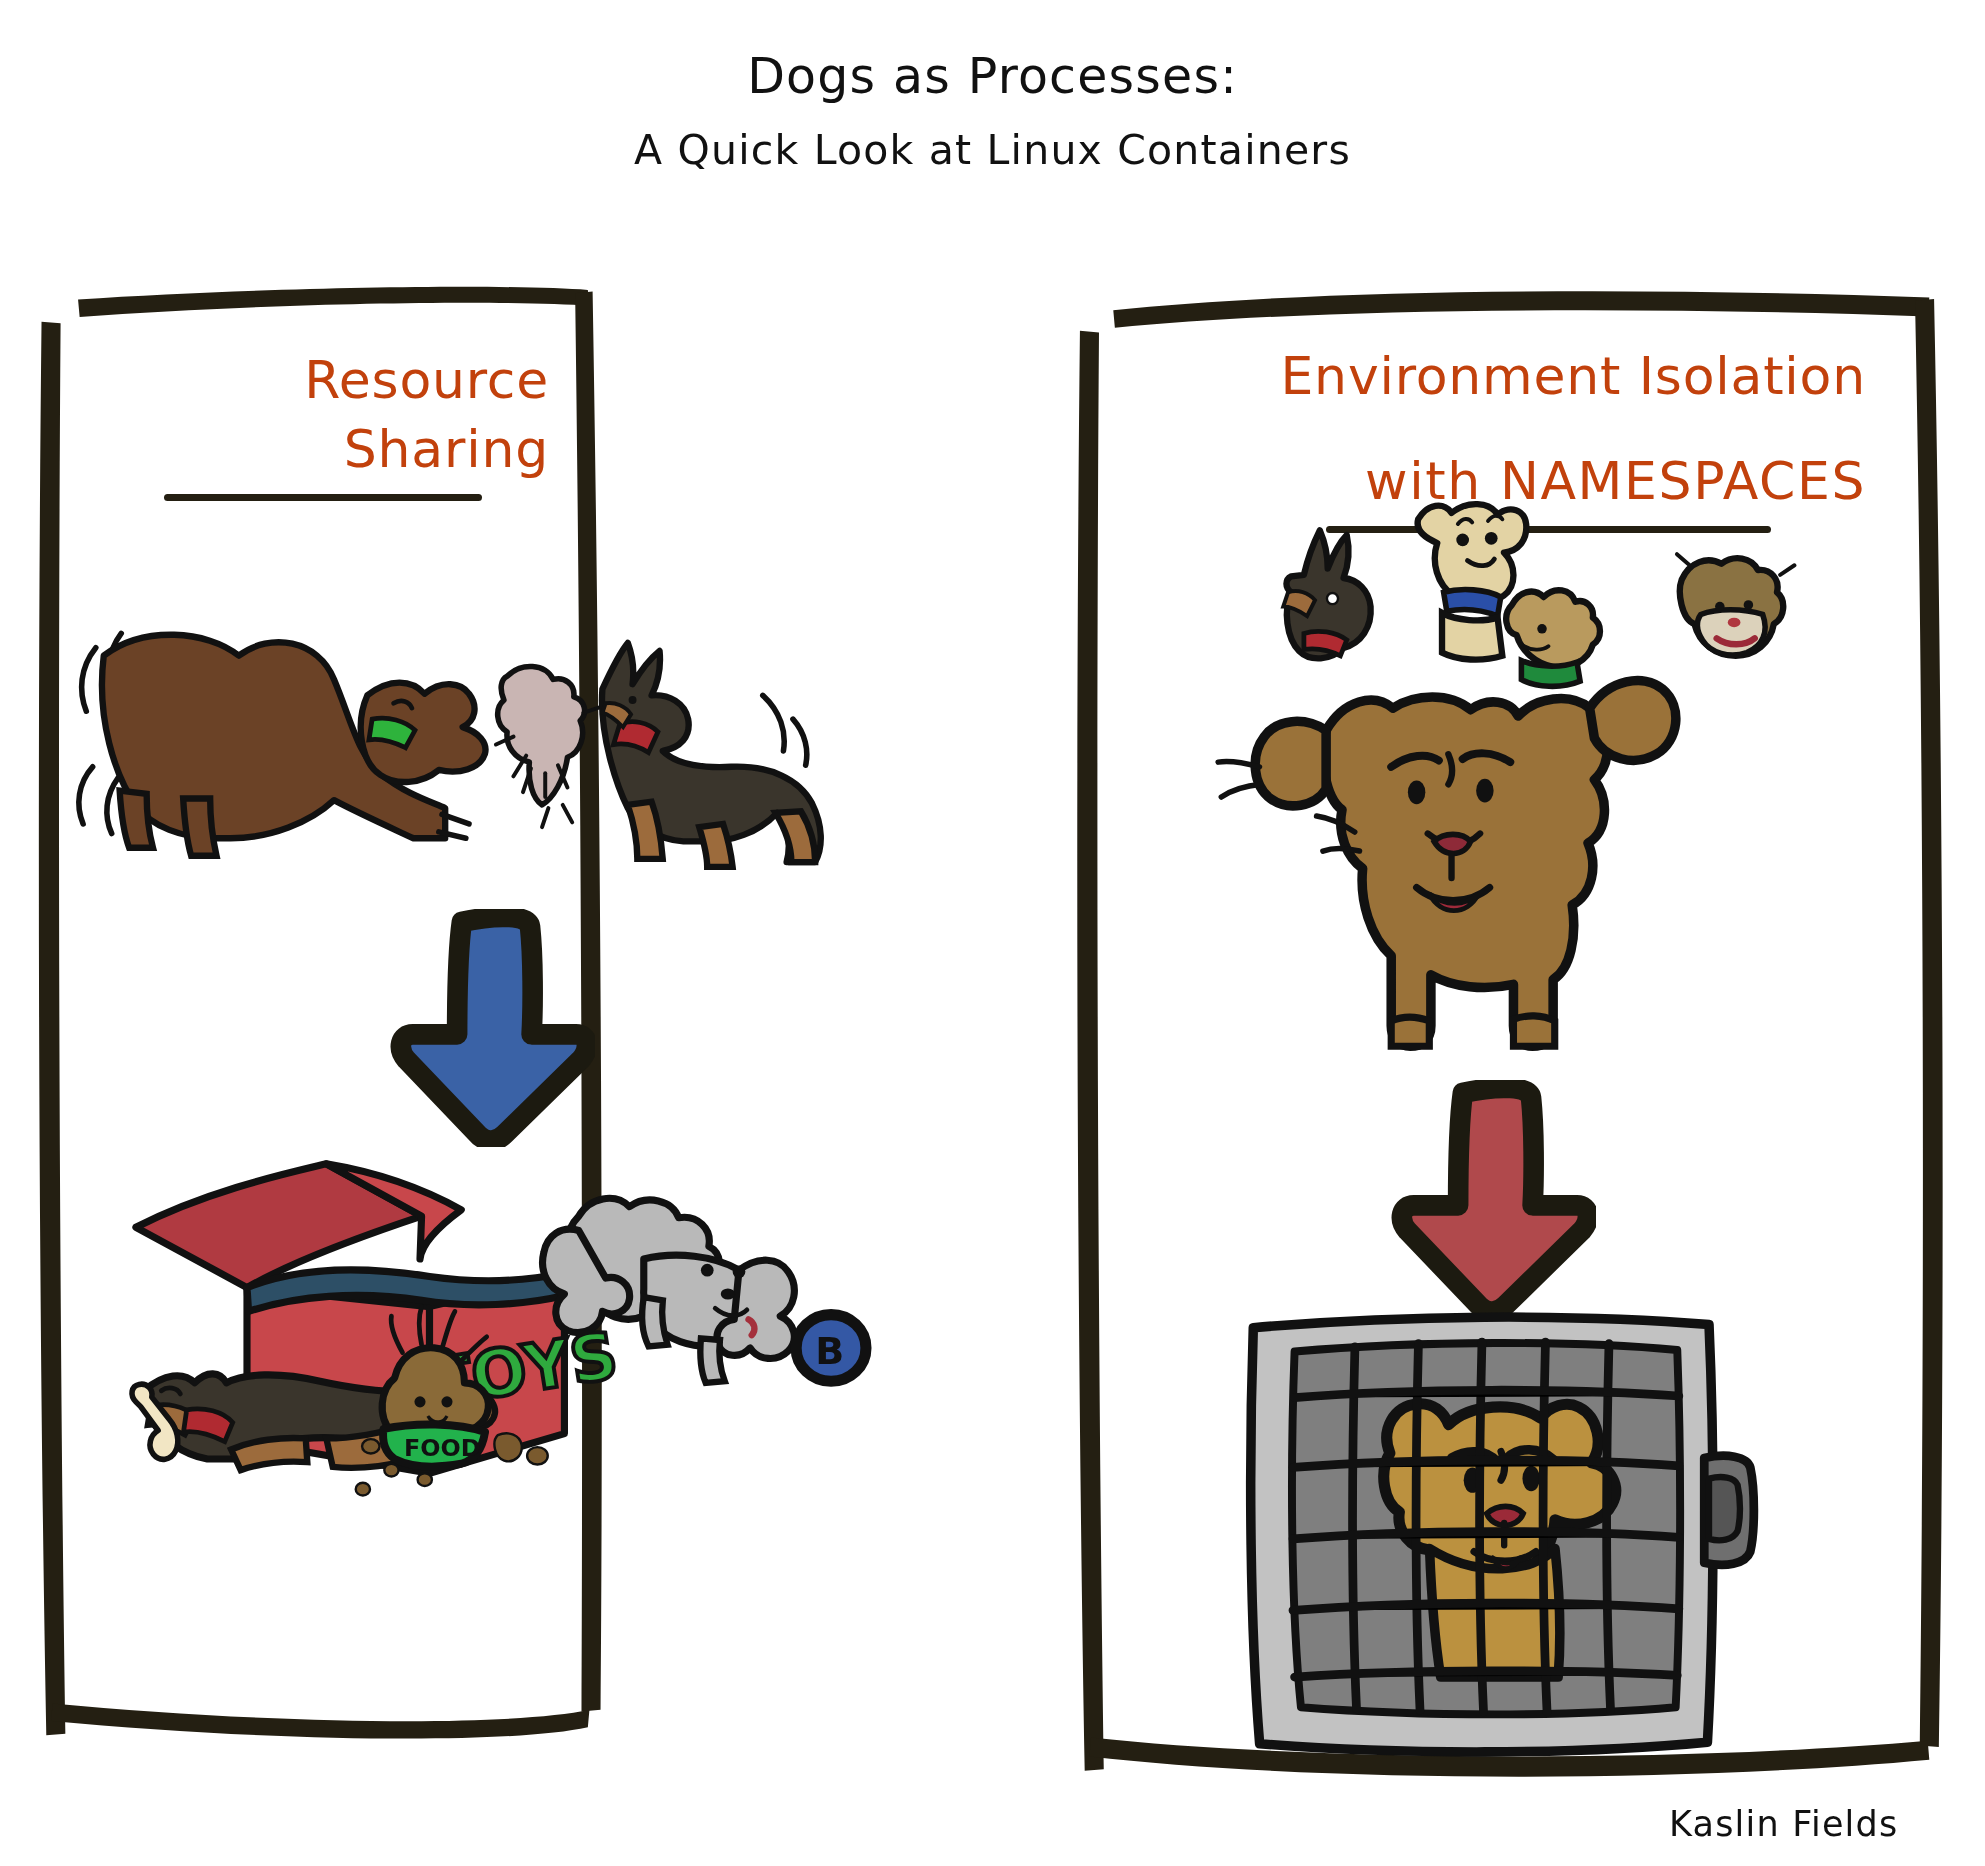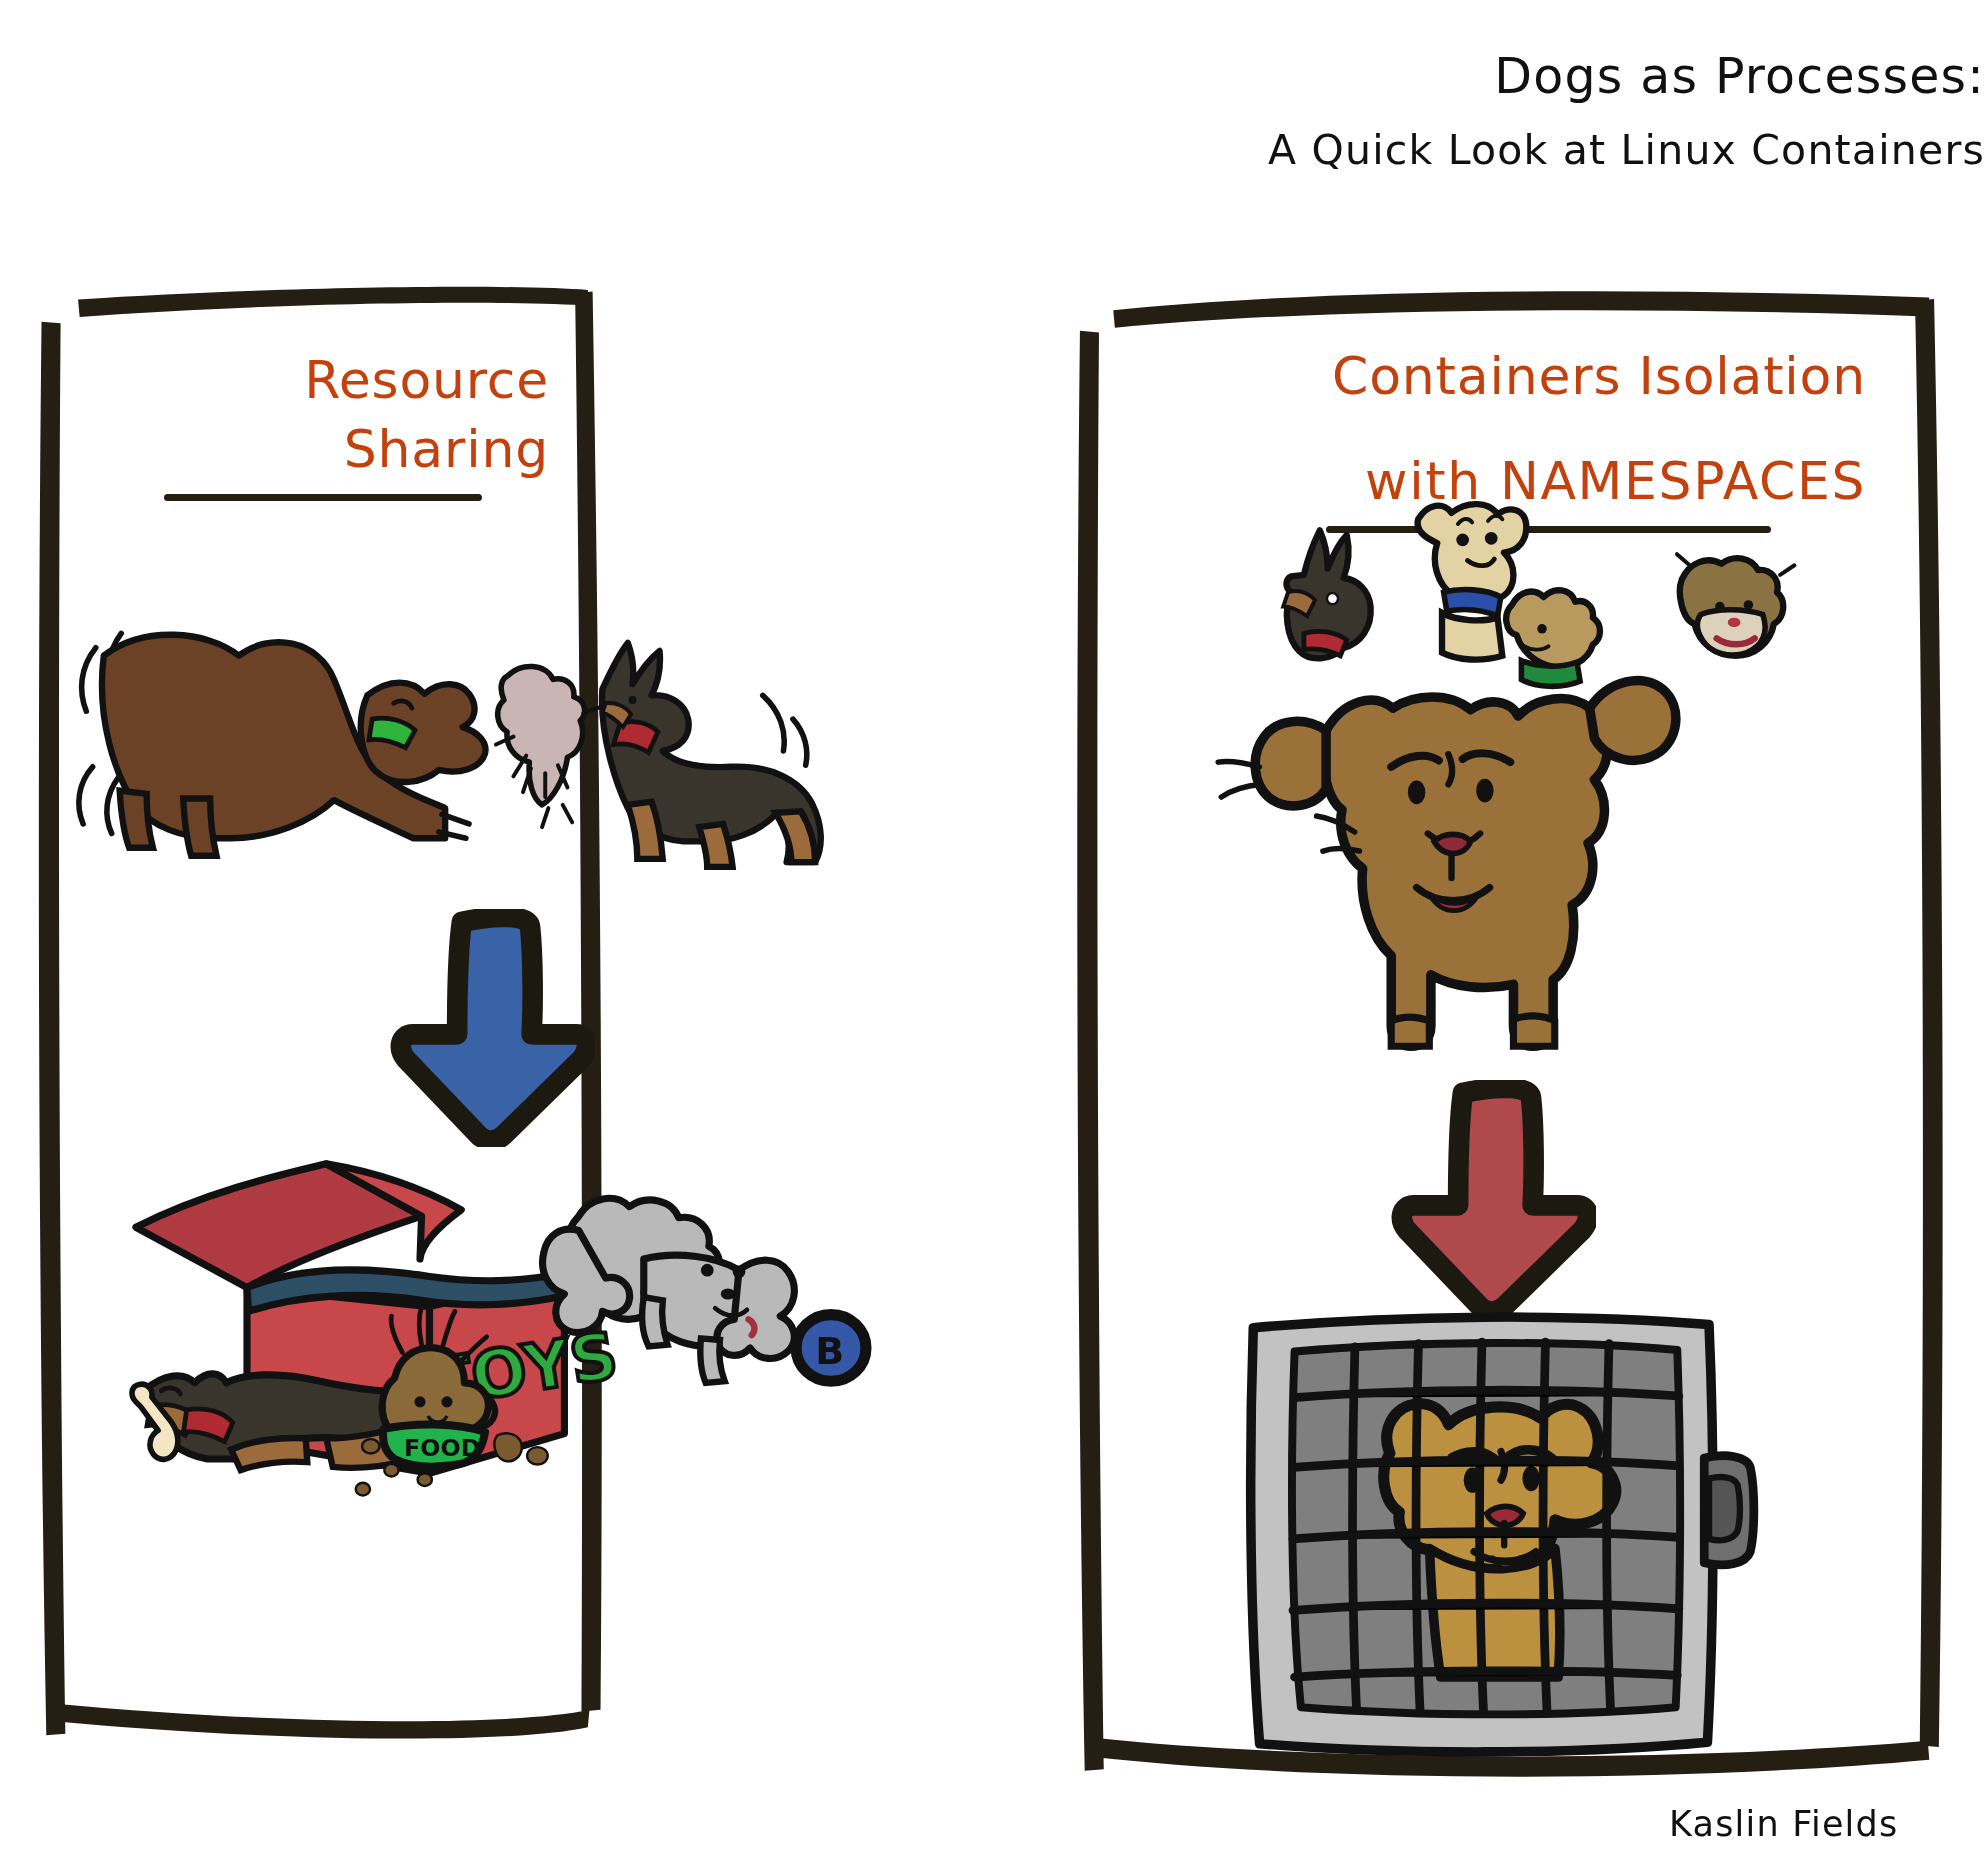--- a/index.html
+++ b/index.html
@@ -1,19 +1,19 @@
 <!DOCTYPE html>
 <html style="font-size:12.7px"><head>
 <meta charset="utf-8">
 <style>
   html,body{margin:0;padding:0;background:#ffffff;}
   body{width:1985px;height:1866px;font-family:"DejaVu Sans",sans-serif;overflow:hidden;}
   .stage{position:relative;width:1985px;height:1866px;background:#fff;}
 
-  .title-block{position:absolute;left:0;top:48px;width:1985px;text-align:right;}
+  .title-block{position:absolute;left:0;top:48px;width:1985px;text-align:center;}
   .title-line{font-family:"DejaVu Sans",sans-serif;color:#111;letter-spacing:1.2px;}
   .title-line.l1{font-size:49px;margin-bottom:20.6px;}
   .title-line.l2{font-size:41px;}
 
   .panel{position:absolute;}
   .panel-svg{position:absolute;left:0;top:0;overflow:visible;}
 
   .panel-heading{position:absolute;text-align:right;color:#c2410c;}
   .ph-line{font-size:52px;letter-spacing:0.8px;line-height:1.32;}
   .ph-line.emph{letter-spacing:1.6px;margin-top:36px;}
@@ -202,21 +202,21 @@
     <svg class="panel-svg" width="897" height="1517" viewBox="0 0 1130 1910">
       <g fill="#241f12">
         <path d="M52,30 C300,4 700,0 1080,14 L1078,38 C700,24 300,28 54,52 Z"></path>
         <path d="M10,56 C4,600 6,1320 16,1870 L40,1868 C32,1320 30,600 34,58 Z"></path>
         <path d="M1086,16 C1098,600 1100,1320 1092,1840 L1068,1838 C1074,1320 1074,600 1062,18 Z"></path>
         <path d="M22,1852 C300,1884 760,1886 1080,1856 L1078,1832 C760,1860 300,1858 24,1828 Z"></path>
       </g>
     </svg>
 
     <div class="panel-heading" style="left:159px;top:56px;width:635px;">
-      <div class="ph-line">Containers Isolation</div>
+      <div class="ph-line">Environment Isolation</div>
       <div class="ph-line emph">with NAMESPACES</div>
       <div class="ph-rule" style="width:445px;"></div>
     </div>
 
     <div class="art" style="left:143px;top:206px;width:635px;height:572px;">
       <svg width="635" height="572" viewBox="0 0 800 720">
 
         <g>
           <path d="M112,104 C118,78 126,60 132,48 C138,62 142,80 142,96 C150,76 158,62 166,54
                    C170,72 168,92 162,108 C180,110 194,124 196,144 C198,170 184,190 162,196

